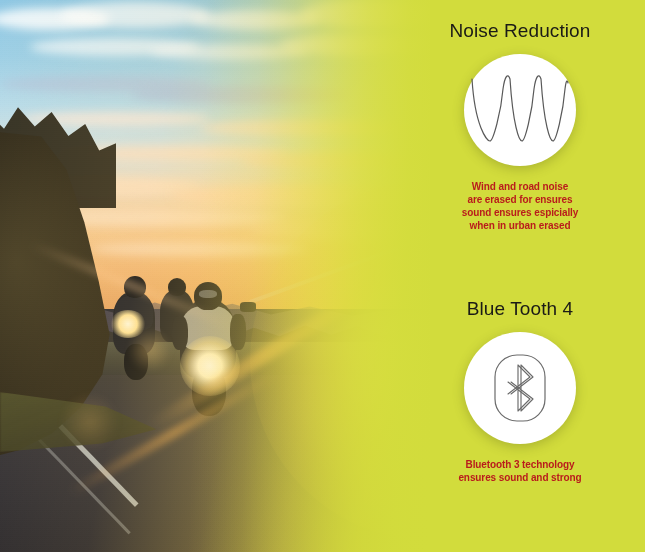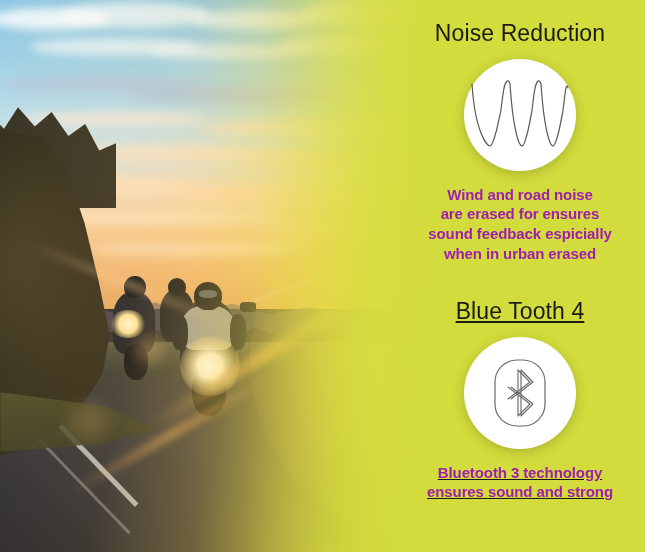--- a/index.html
+++ b/index.html
@@ -305,45 +305,45 @@
   .panel {
     position:absolute;
     left:395px; top:0;
     width:250px; height:552px;
     text-align:center;
     color:#1c1c18;
     z-index:5;
   }
   .feature { position:absolute; left:0; width:250px; }
   .feature.f1 { top:20px; }
-  .feature.f2 { top:298px;text-decoration:underline; }
+  .feature.f2 { top:298px; }
 
   .feature-title {
-    font-size:23px;
+    font-size:19px;
     font-weight:400;
     letter-spacing:0.1px;
     color:#1b1b16;
     line-height:1.2;
   }
   .icon-circle {
     width:112px; height:112px;
     margin:11px auto 0 auto;
     border-radius:50%;
     background:#ffffff;
     box-shadow:0 3px 12px rgba(80,85,20,0.30);
     display:flex;
     align-items:center;
     justify-content:center;
   }
   .feature-desc {
     margin-top:14px;
-    font-size:15px;
+    font-size:10px;
     font-weight:700;
     line-height:1.32;
-    color:#a21caf;
+    color:#b91c1c;
     letter-spacing:-0.1px;
   }
   .feature-desc span { display:block; }
 </style>
 </head>
 <body>
 
 <div id="stage">
 
   <div class="photo-wrap">
@@ -438,21 +438,21 @@
                    C 66 6, 69 4, 71 10
                    C 74 56, 80 72, 83 72
                    C 86 72, 93 44, 95 20
                    C 96 12, 97 10, 98 14" fill="none" stroke="#595959" stroke-width="1.2" stroke-linecap="round" stroke-linejoin="round"></path>
         </svg>
       </div>
 
       <div class="feature-desc">
         <span>Wind and road noise</span>
         <span>are erased for ensures</span>
-        <span>sound feedback espicially</span>
+        <span>sound ensures espicially</span>
         <span>when in urban erased</span>
       </div>
     </div>
 
     <div class="feature f2">
       <div class="feature-title">Blue Tooth 4</div>
 
       <div class="icon-circle">
         <svg width="56" height="72" viewBox="0 0 56 72">
           <rect x="3" y="3" width="50" height="66" rx="22" ry="22" fill="none" stroke="#6b6b6b" stroke-width="1.2"></rect>

